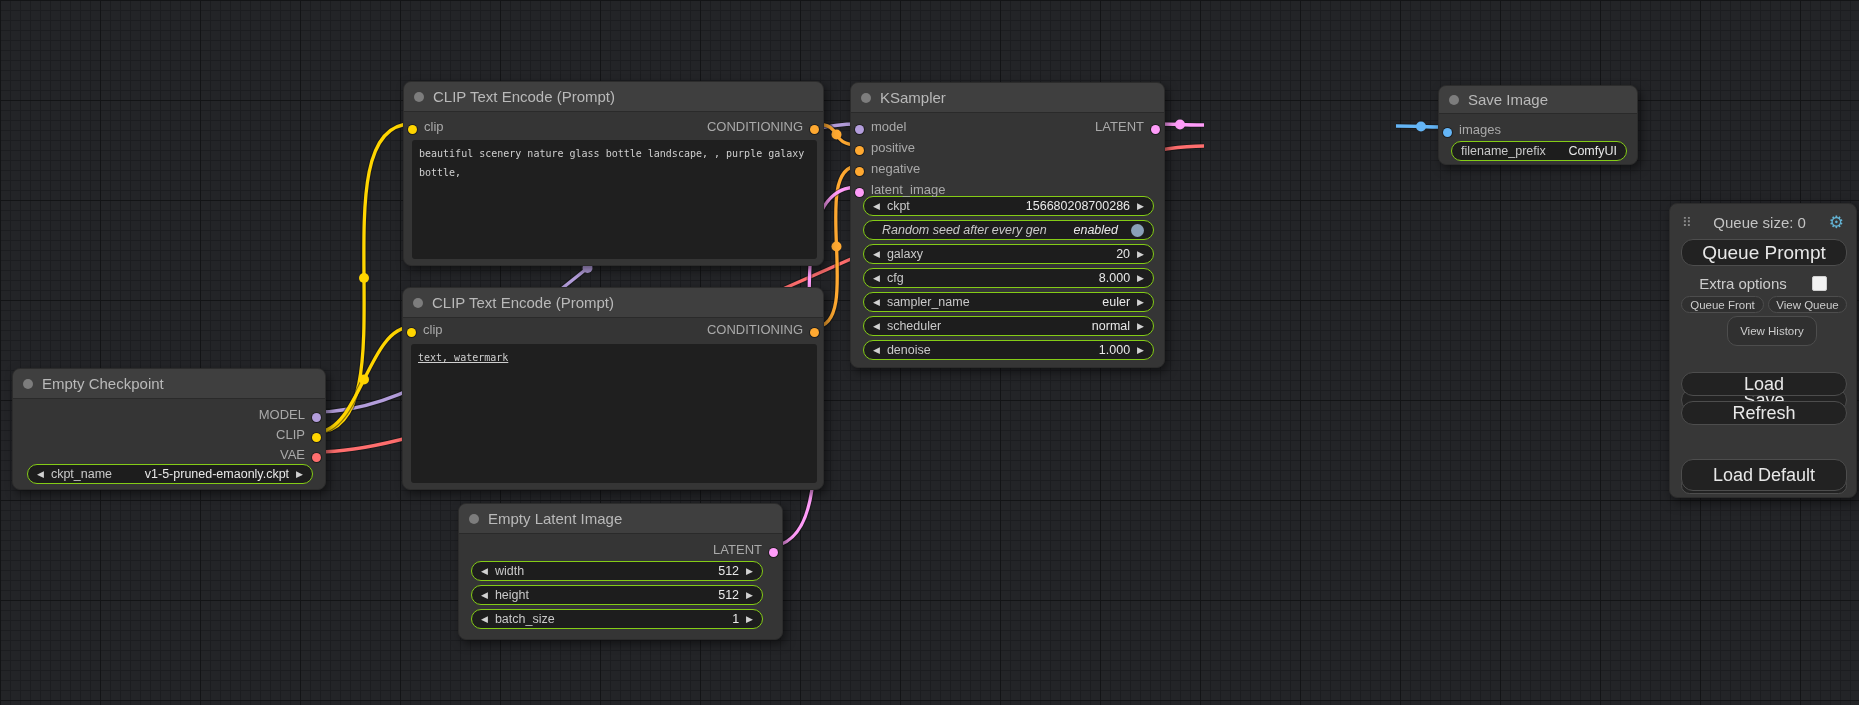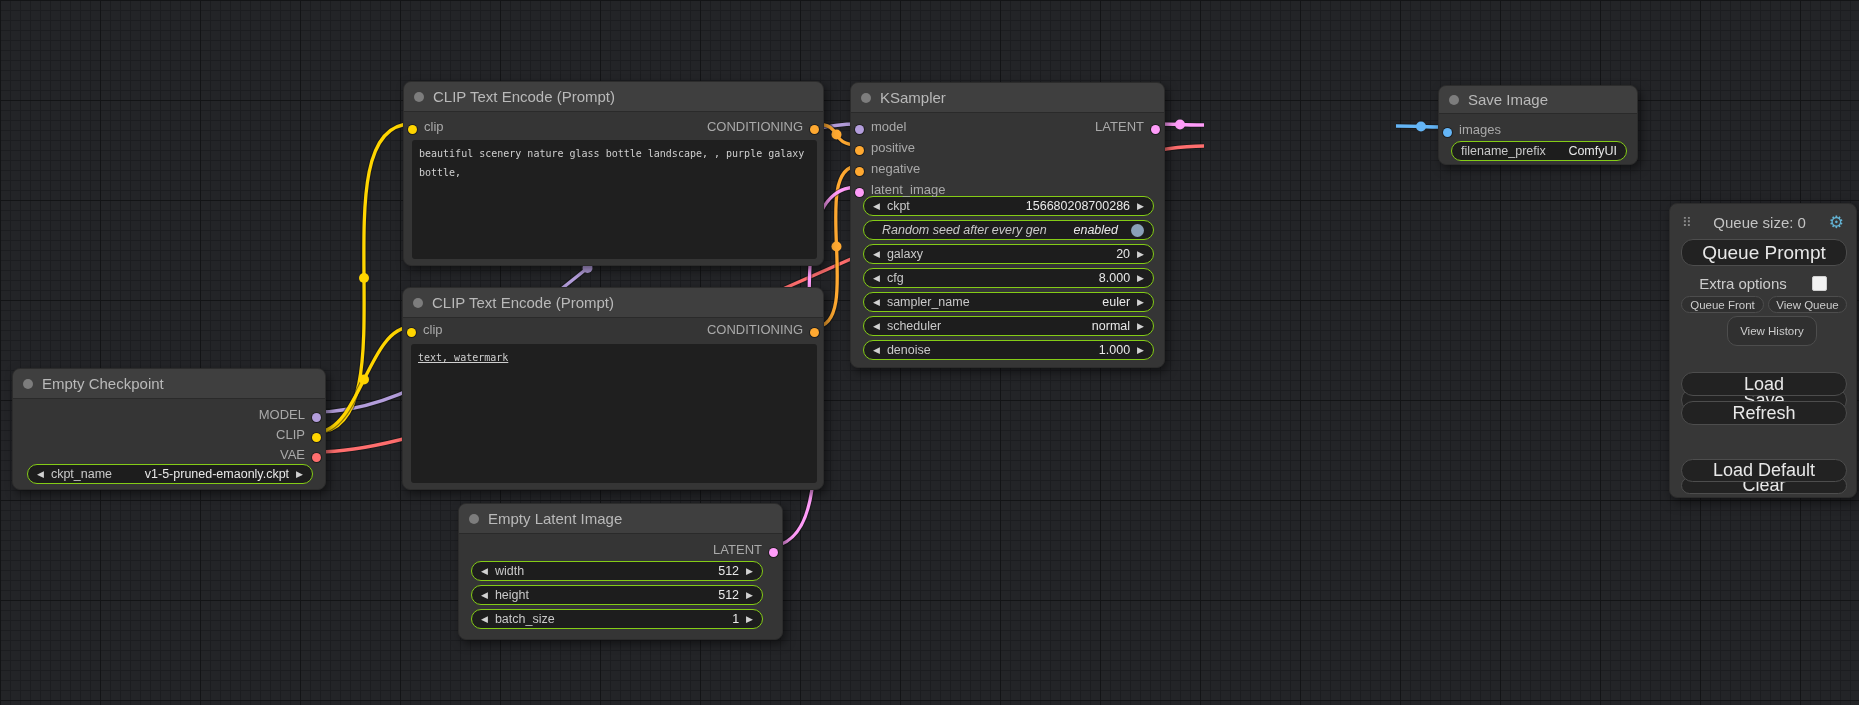--- a/index.html
+++ b/index.html
@@ -278,15 +278,15 @@
       <span>Extra options</span>
       <span class="checkbox"></span>
     </div>
     <div class="qbtn small" style="left:11px;top:92px;width:83px;height:17px;">Queue Front</div>
     <div class="qbtn small" style="left:98px;top:92px;width:79px;height:17px;">View Queue</div>
     <div class="qbtn small" style="left:57px;top:112px;width:90px;height:30px;">View History</div>
     <div class="qbtn" style="left:11px;top:139px;width:166px;height:24px;margin-top:45px;">Save</div>
     <div class="qbtn" style="left:11px;top:168px;width:166px;height:24px;">Load</div>
     <div class="qbtn" style="left:11px;top:197px;width:166px;height:24px;">Refresh</div>
     <div class="qbtn" style="left:11px;top:226px;width:166px;height:17px;margin-top:47px;">Clear</div>
-    <div class="qbtn" style="left:11px;top:255px;width:166px;height:23px;">Load Default</div>
+    <div class="qbtn" style="left:11px;top:255px;width:166px;height:32px;">Load Default</div>
   </div>
 </div>
 
 </body></html>

